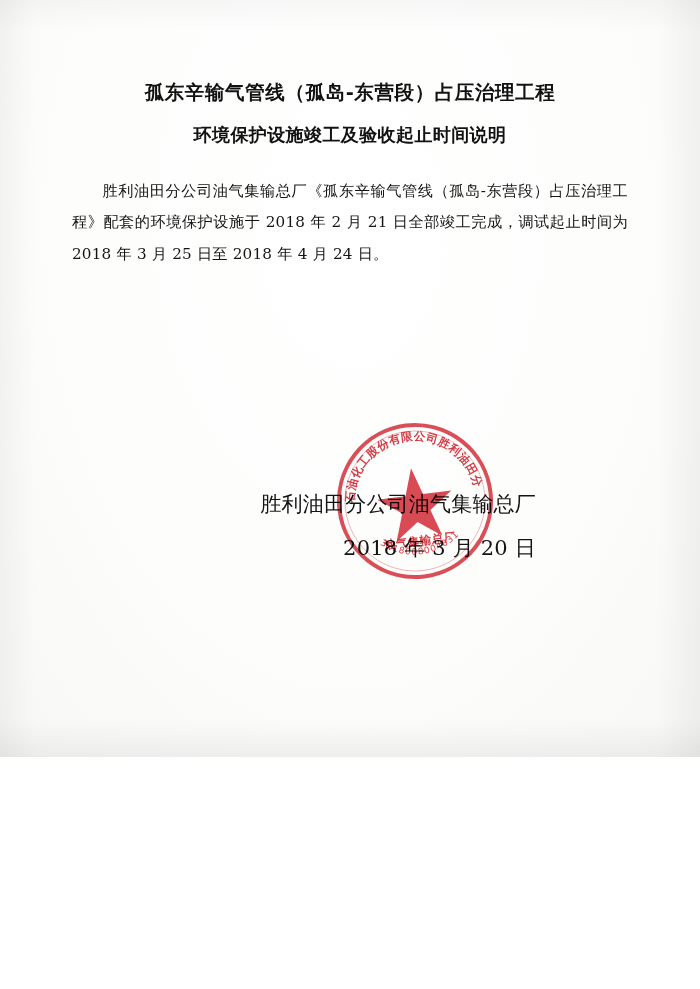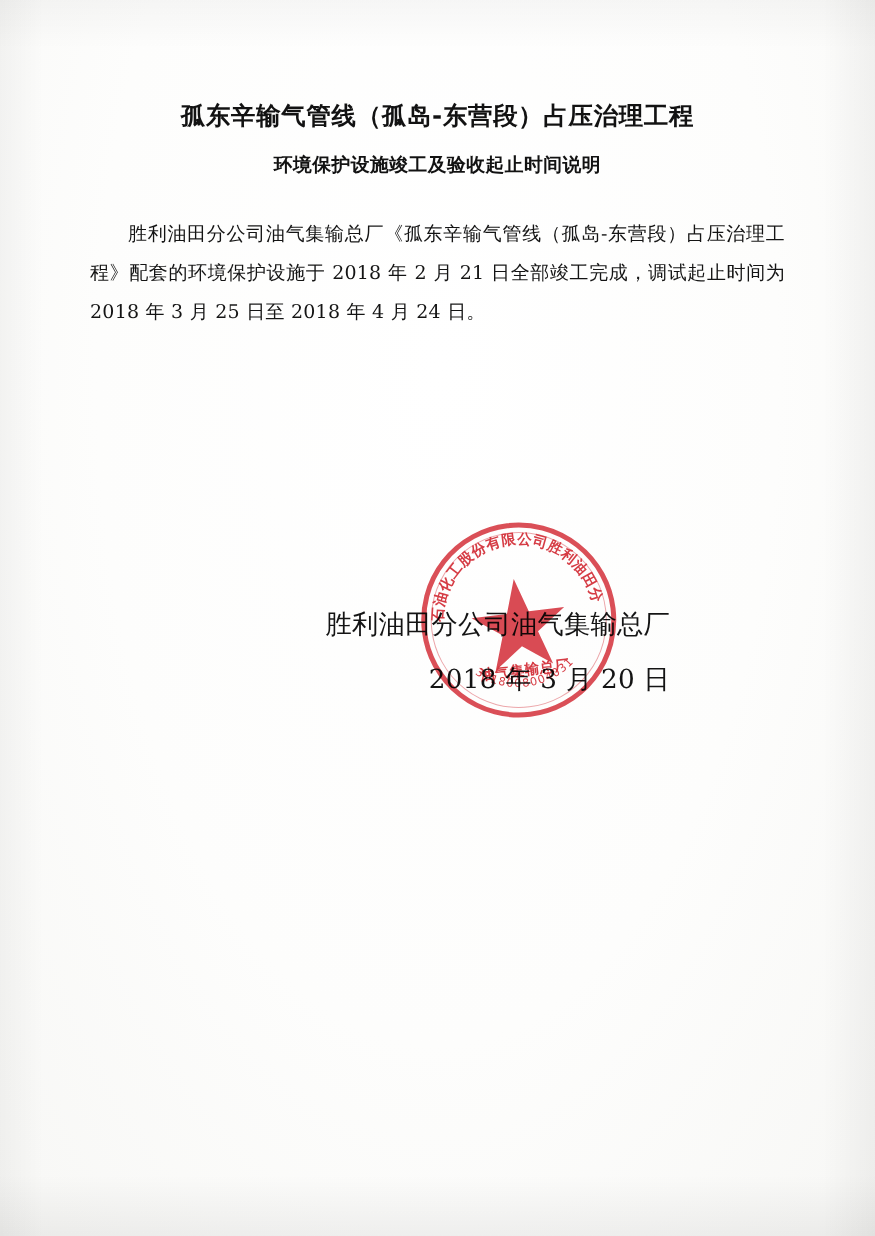--- a/index.html
+++ b/index.html
@@ -11,21 +11,21 @@
     height: 989px;
     background: #ffffff;
     font-family: "DejaVu Serif", "Liberation Serif", serif;
     overflow: hidden;
   }
 
   
   .page {
     position: relative;
     width: 700px;
-    height: 989px;
+    height: 757px;
     background:
       radial-gradient(ellipse at 50% 30%, #ffffff 0%, #fdfdfc 55%, #f7f7f5 100%);
     box-sizing: border-box;
   }
   .page::after {
     content: "";
     position: absolute;
     inset: 0;
     pointer-events: none;
     background:
@@ -47,21 +47,21 @@
     font-family: "DejaVu Sans", "Liberation Sans", sans-serif;
     font-weight: bold;
     font-size: 19.5px;
     letter-spacing: 0.6px;
     line-height: 1.5;
     margin: 0 0 14px 0;
   }
   .title-sub {
     font-family: "DejaVu Sans", "Liberation Sans", sans-serif;
     font-weight: bold;
-    font-size: 15px;
+    font-size: 18px;
     letter-spacing: 0.4px;
     line-height: 1.5;
     margin: 0;
   }
 
   .para {
     margin-top: 28px;
     font-size: 15.2px;
     line-height: 2.05;
     color: #141414;

